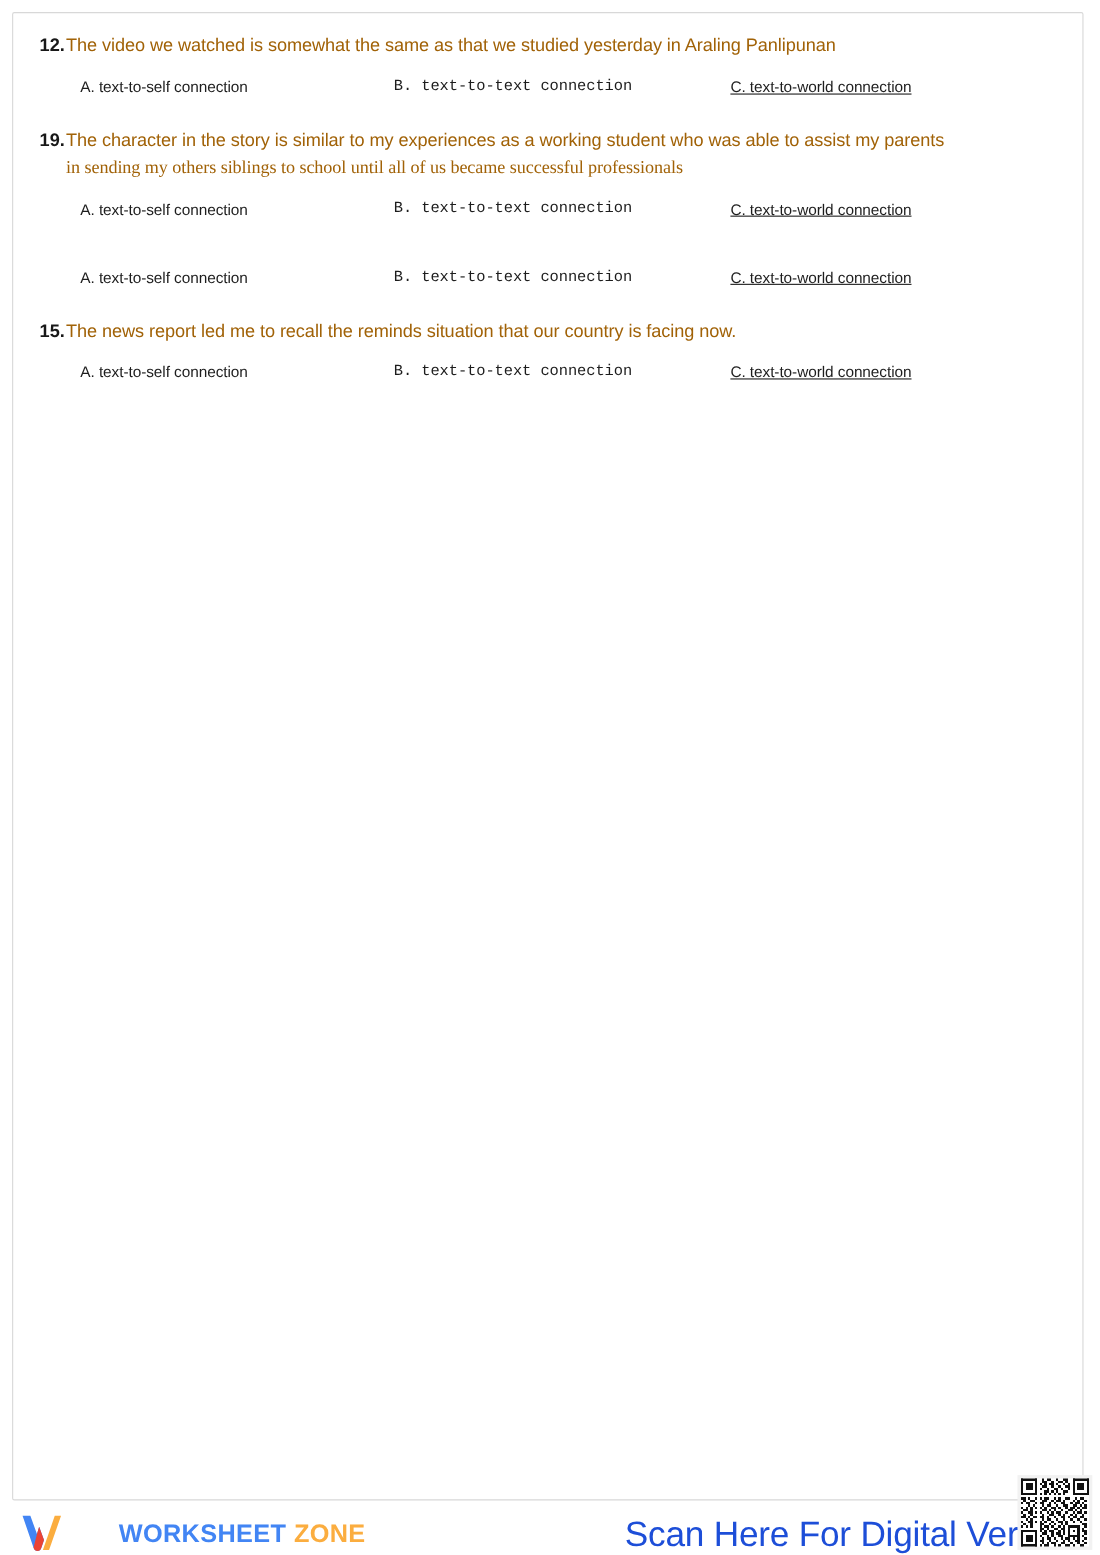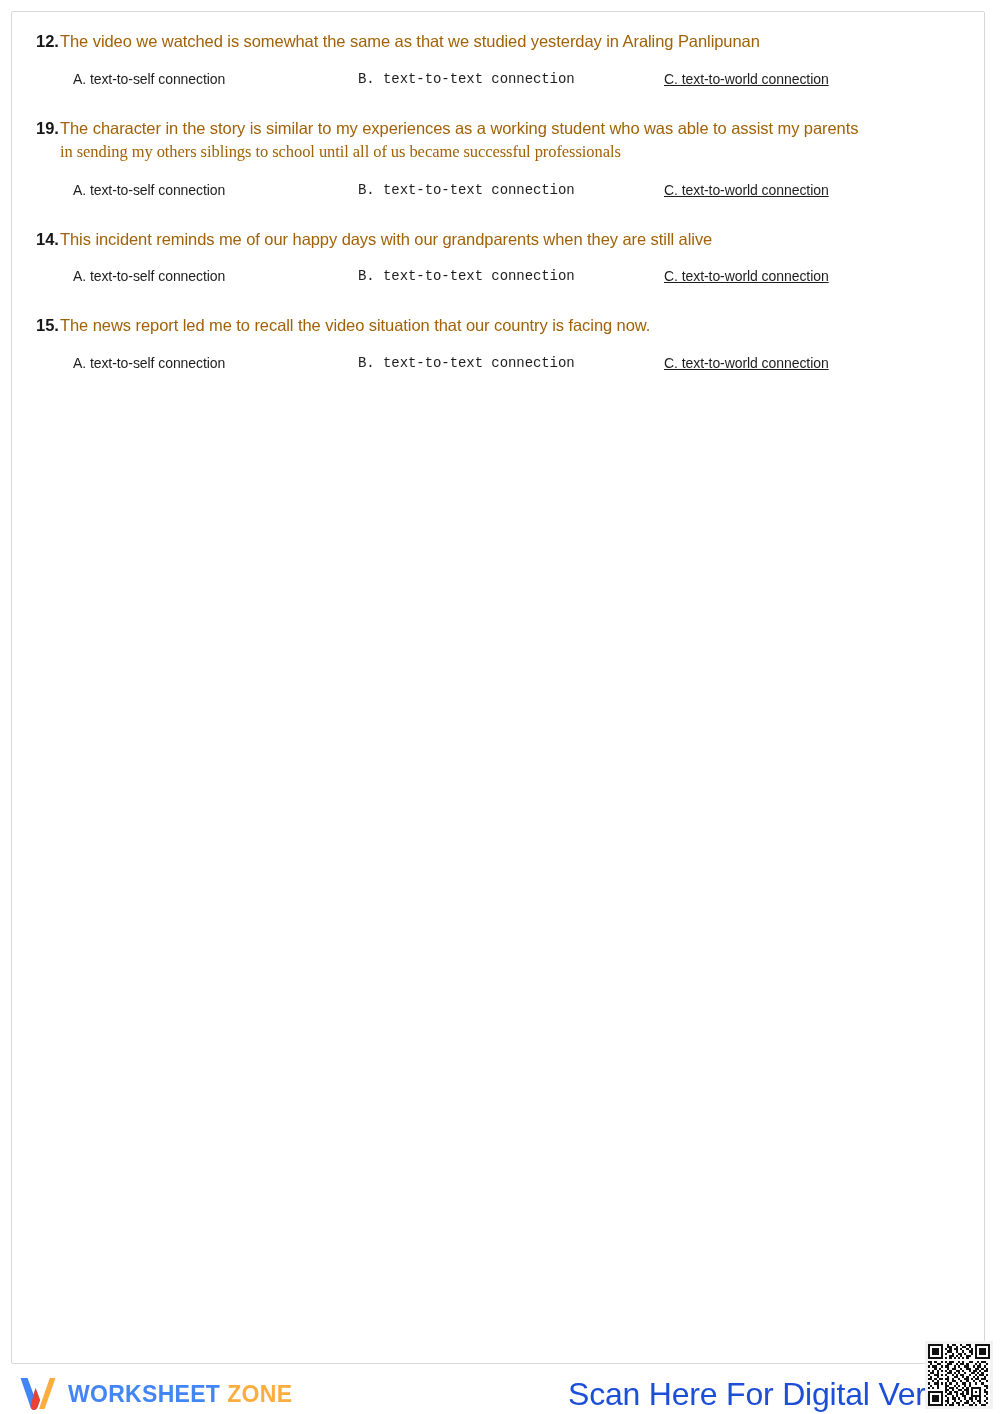--- a/index.html
+++ b/index.html
@@ -101,20 +101,21 @@
     height: 44px;
   }
 
   .logo {
     position: absolute;
     left: 16px;
     top: 4px;
     display: flex;
     align-items: center;
     height: 40px;
+    gap: 40px;
   }
   .logo-mark {
     width: 44px;
     height: 36px;
     margin-right: 8px;
     display: block;
   }
   .logo-text {
     font-size: 23px;
     font-weight: bold;
@@ -182,40 +183,34 @@
       <div class="options-row">
         <div class="option a">A. text-to-self connection</div>
         <div class="option b">B. text-to-text connection</div>
         <div class="option c">C. text-to-world connection</div>
       </div>
     </div>
 
     <div class="gap-b"></div>
 
     <div class="question-block">
-      <div class="q-line">
-        <div class="q-number">14.</div>
-        <div class="q-text">
-          <span>This incident reminds me of our happy days with our grandparents when they are still alive</span>
-        </div>
-      </div>
       <div class="options-row">
         <div class="option a">A. text-to-self connection</div>
         <div class="option b">B. text-to-text connection</div>
         <div class="option c">C. text-to-world connection</div>
       </div>
     </div>
 
     <div class="gap-b"></div>
 
     <div class="question-block">
       <div class="q-line">
         <div class="q-number">15.</div>
         <div class="q-text">
-          <span>The news report led me to recall the video situation that our country is facing now.</span>
+          <span>The news report led me to recall the reminds situation that our country is facing now.</span>
         </div>
       </div>
       <div class="options-row">
         <div class="option a">A. text-to-self connection</div>
         <div class="option b">B. text-to-text connection</div>
         <div class="option c">C. text-to-world connection</div>
       </div>
     </div>
 
   </div>

